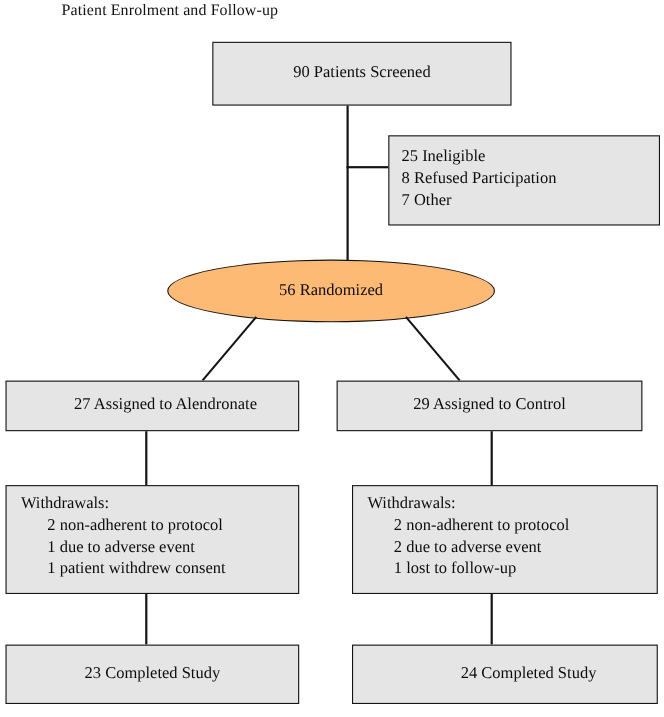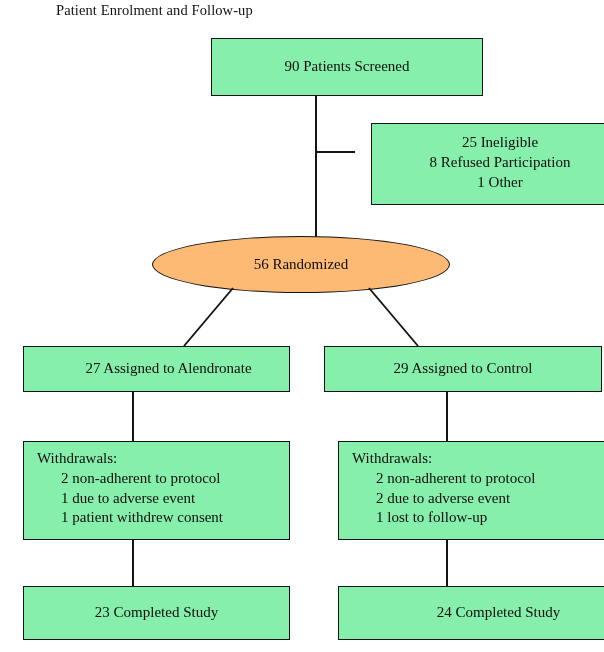--- a/index.html
+++ b/index.html
@@ -32,22 +32,21 @@
     font-size: 14.5px;
     letter-spacing: 0.1px;
     white-space: nowrap;
     color: #111;
   }
 
   .node {
     position: absolute;
     box-sizing: border-box;
     border: 1.6px solid #141414;
-    background: #86efac;
-    margin-left: 18px;
+    background: #e5e5e5;
   }
 
   .node.center {
     display: flex;
     align-items: center;
     justify-content: center;
   }
 
   .node-text {
     font-size: 15px;
@@ -67,21 +66,20 @@
   }
   .list-item {
     font-size: 15px;
     line-height: 1.32;
     padding-left: 24px;
     color: #0d0d0d;
     white-space: nowrap;
   }
   .node.exclusions .list-item {
     padding-left: 0;
-    text-align: center;
   }
 
   
   .ellipse {
     position: absolute;
     box-sizing: border-box;
     border: 1.6px solid #141414;
     border-radius: 50%;
     background: #fdba74;
     display: flex;
@@ -117,21 +115,21 @@
     <span class="node-text">90 Patients Screened</span>
   </div>
 
   <div class="line vline" style="left:315px; top:96px; width:1.9px; height:143px;"></div>
 
   <div class="line hline" style="left:315px; top:151px; width:40px; height:1.9px;"></div>
 
   <div class="node list exclusions" style="left:353px; top:123px; width:247px; height:82px; padding-top:9px; padding-left:11px;">
     <div class="list-item">25 Ineligible</div>
     <div class="list-item">8 Refused Participation</div>
-    <div class="list-item">1 Other</div>
+    <div class="list-item">7 Other</div>
   </div>
 
   <div class="ellipse" style="left:152px; top:236px; width:298px; height:57px;">
     <span class="node-text">56 Randomized</span>
   </div>
 
   <svg class="diagonals" viewBox="0 0 604 652">
     <line x1="233" y1="288" x2="184" y2="346" stroke="#141414" stroke-width="1.9"></line>
     <line x1="369" y1="288" x2="418" y2="346" stroke="#141414" stroke-width="1.9"></line>
   </svg>

